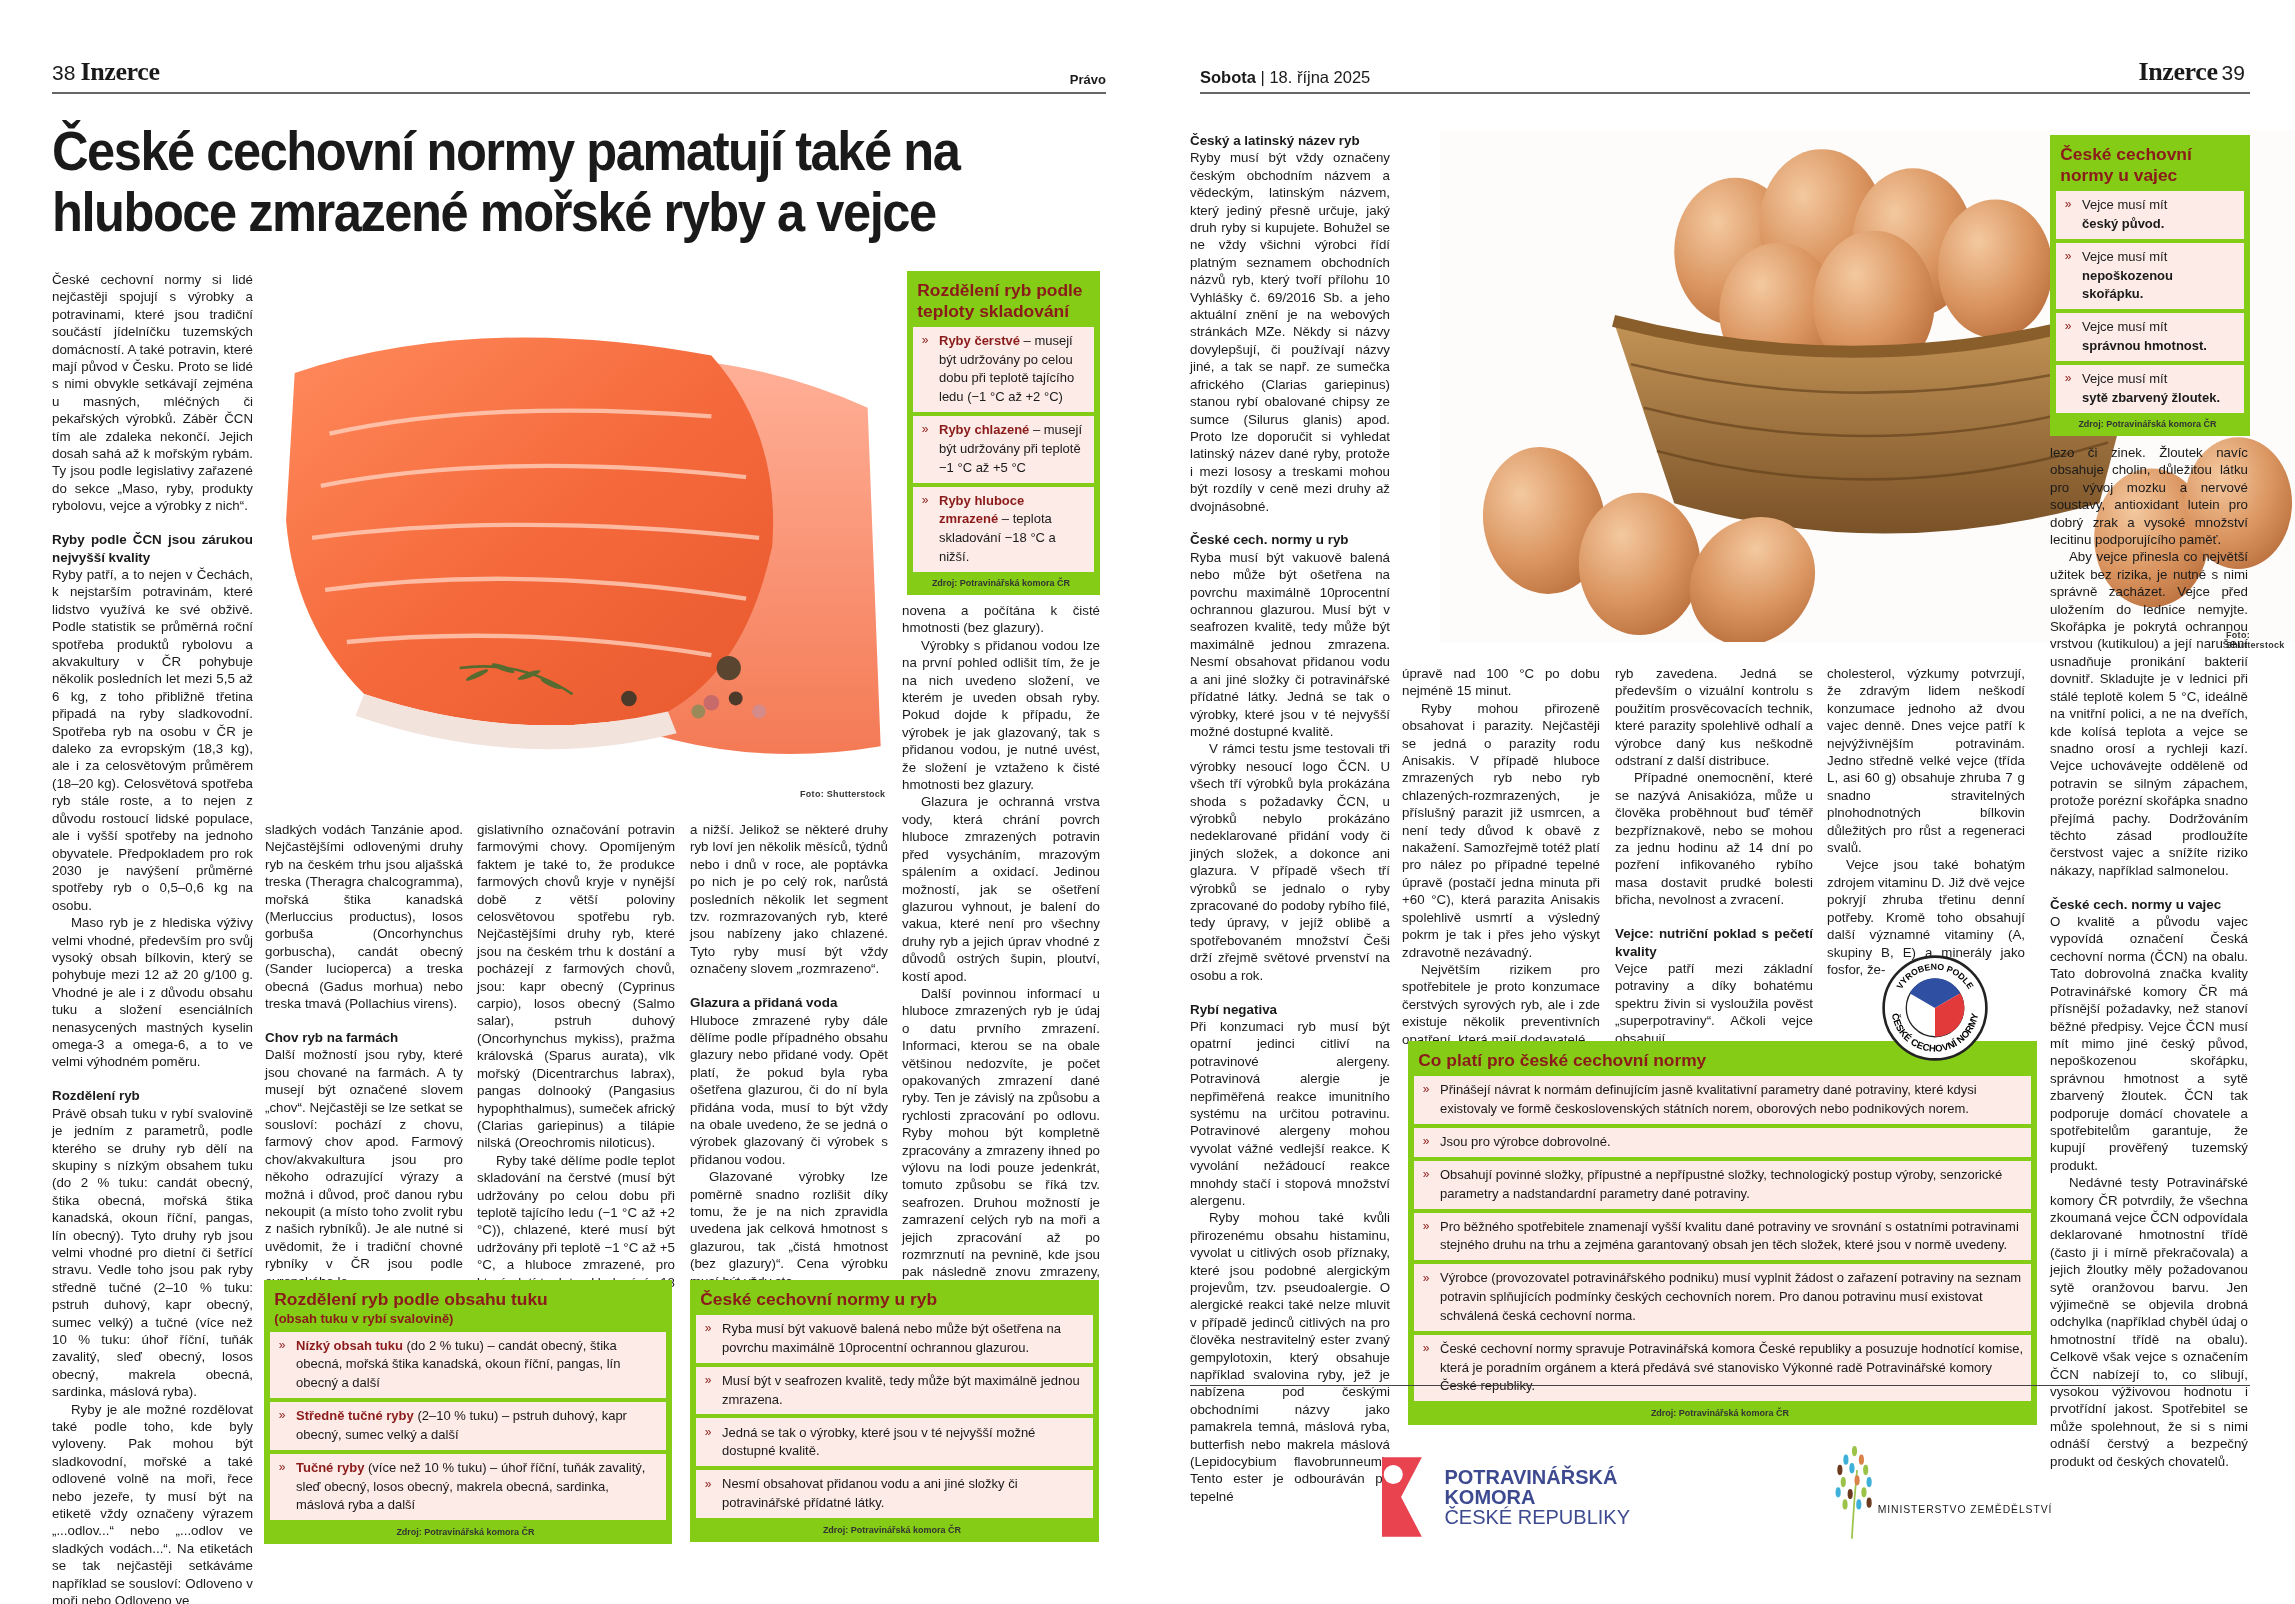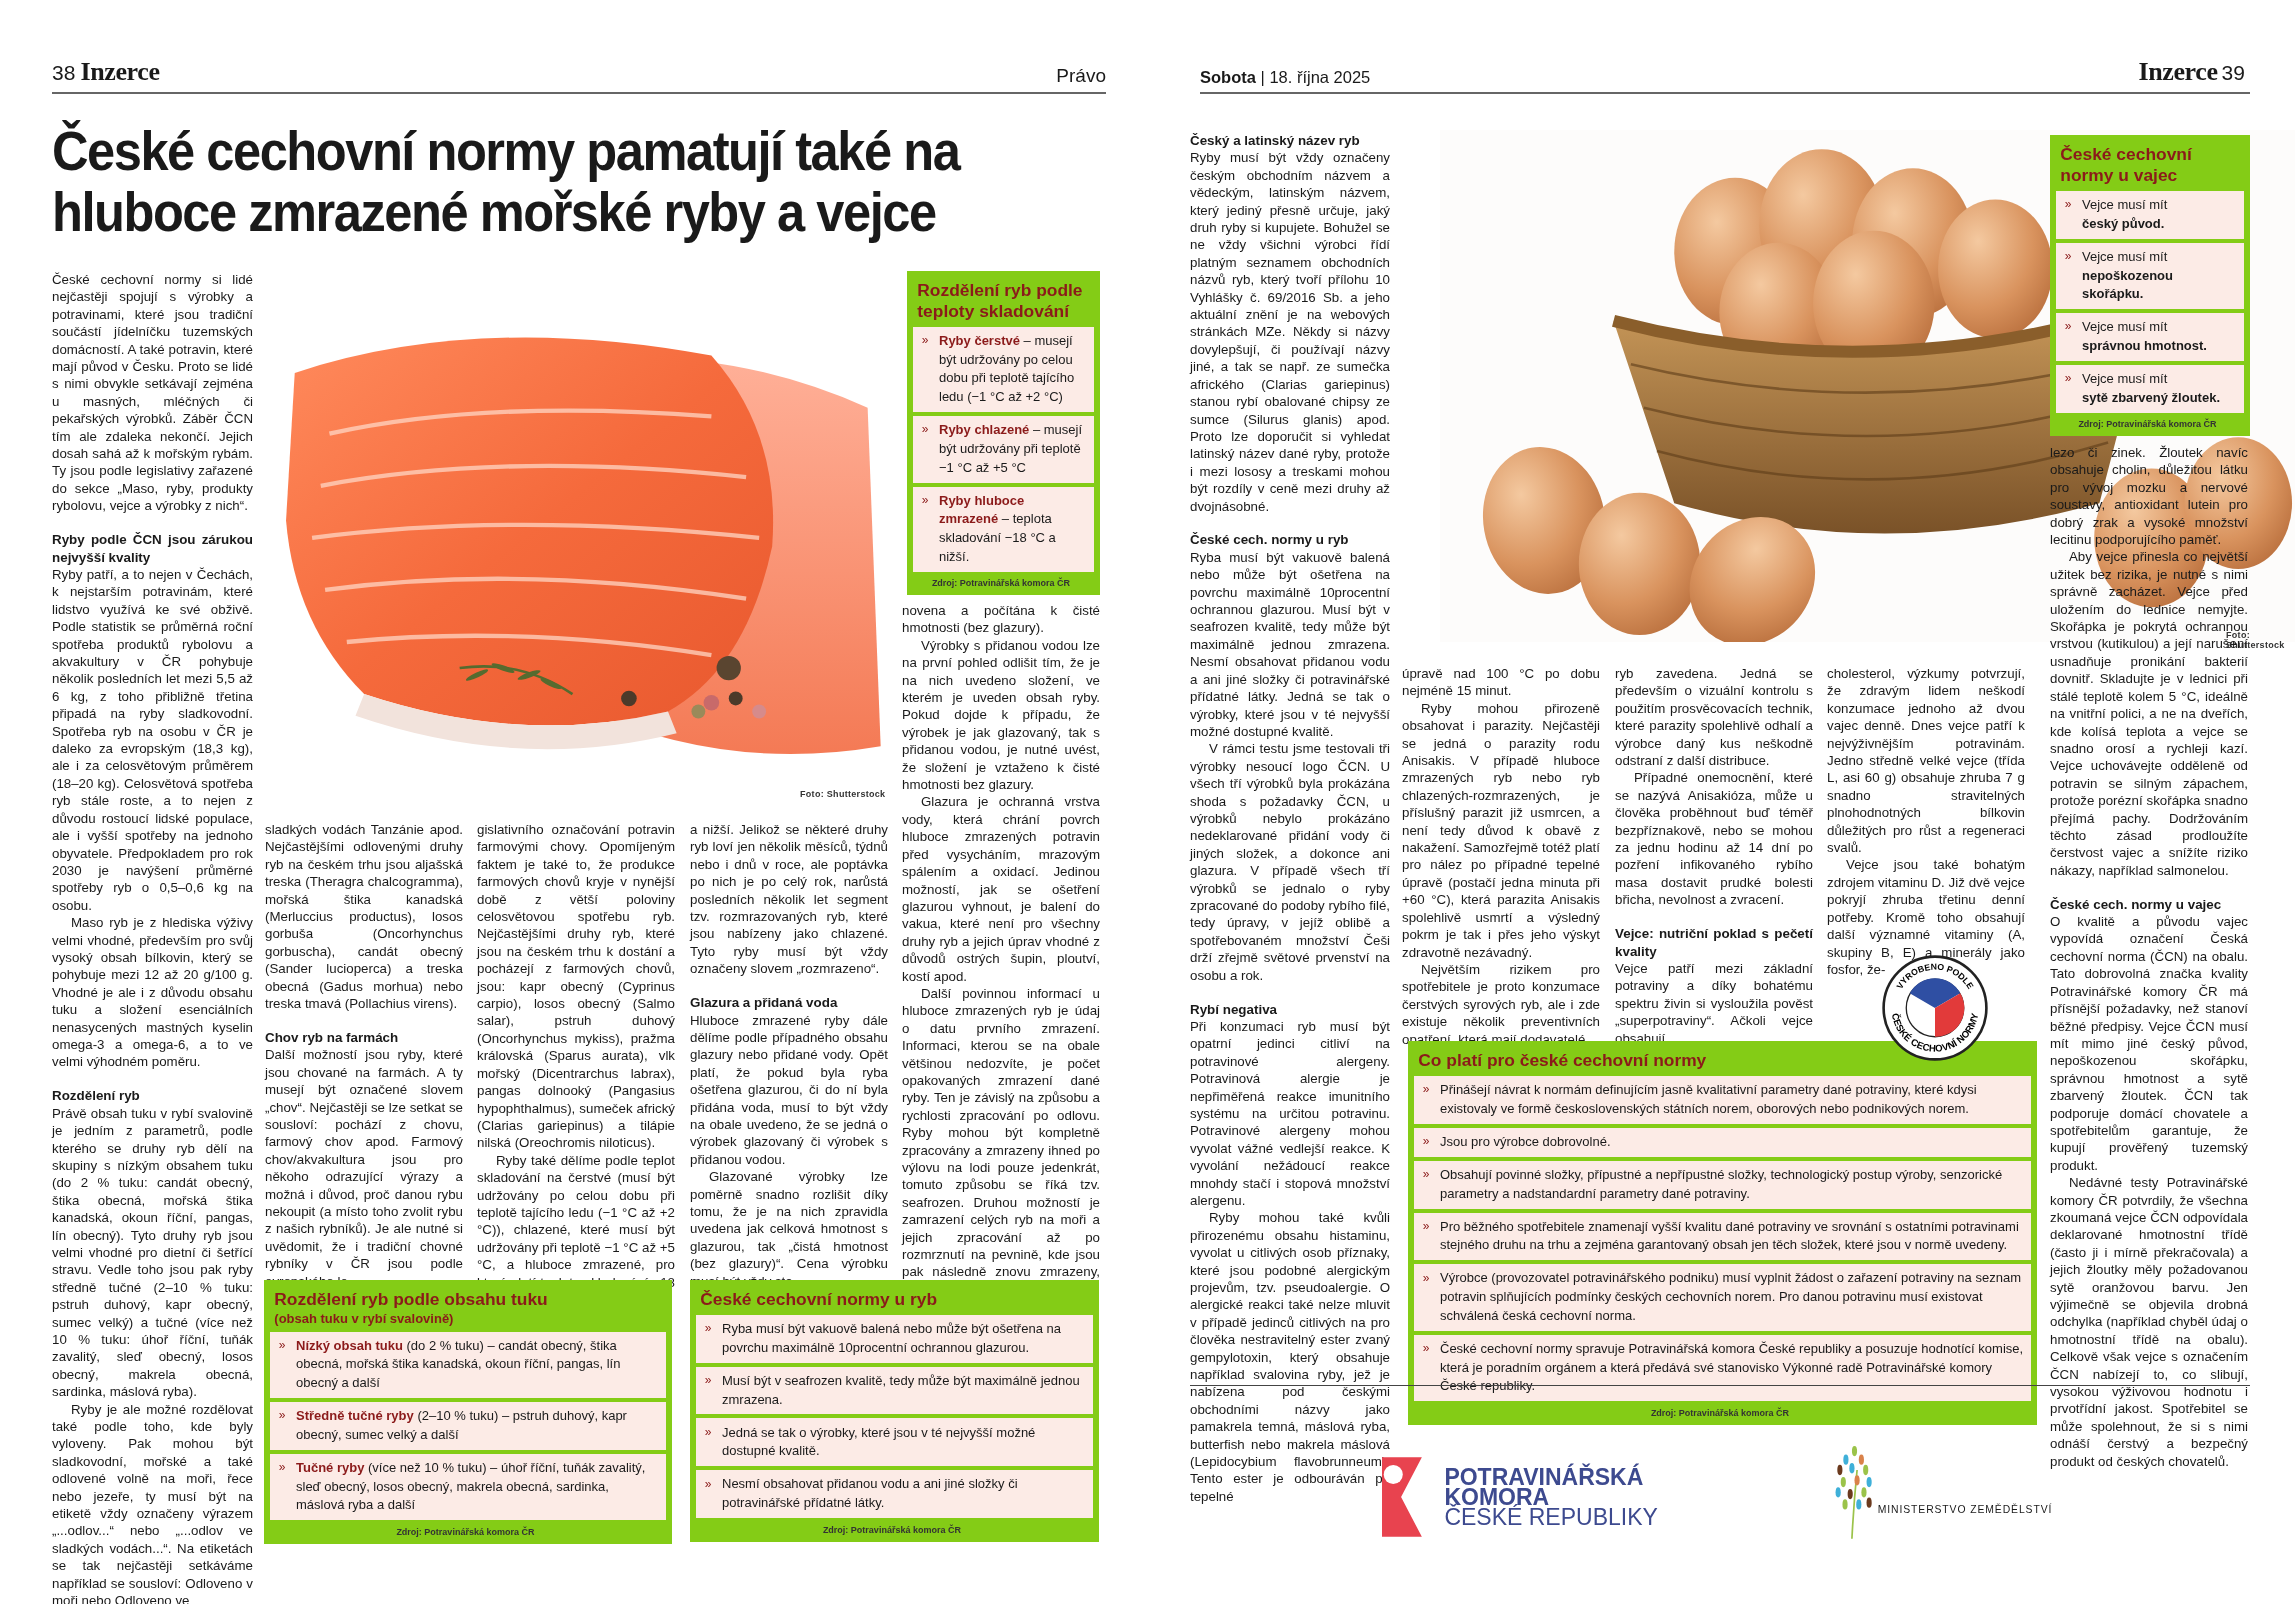--- a/index.html
+++ b/index.html
@@ -6,21 +6,21 @@
 html,body{width:2295px;height:1604px;background:#fff;overflow:hidden}
 body{font-family:"Liberation Sans",sans-serif;color:#1a1a1a;position:relative}
 .page{position:absolute;top:0;height:1604px}
 #pL{left:0;width:1148px}
 #pR{left:1148px;width:1148px}
 .hdr{position:absolute;top:54px;height:40px;display:flex;align-items:flex-end;justify-content:space-between;border-bottom:2.6px solid #666;padding-bottom:5.2px}
 #pL .hdr{left:52px;width:1054px}
 #pR .hdr{left:52px;width:1050px}
 .hdr .pn{font-size:21px;margin-right:5.2px}
 .hdr .sec{font-family:"Liberation Serif",serif;font-weight:bold;font-size:26px;letter-spacing:-0.4px}
-.hdr .pub{font-weight:normal;font-size:19px}
+.hdr .pub{font-weight:bold;font-size:13px}
 .hdr .date{font-size:16.5px}
 .hdr .date b{font-weight:bold}
 h1{position:absolute;left:52px;top:121px;width:1041px;font-size:55px;line-height:61px;font-weight:bold;letter-spacing:-1.6px;transform:scaleX(0.92);transform-origin:left top;width:1128px}
 .col{position:absolute;font-size:13.3px;line-height:17.4px;text-align:justify;hyphens:manual}
 .col p{text-indent:19px}
 .col p.ni{text-indent:0}
 .col h3{font-size:13.4px;line-height:17.4px;font-weight:bold;margin-top:16.5px}
 .col h3:first-child{margin-top:0}
 .photo{position:absolute;overflow:hidden}
 .credit{position:absolute;font-size:9px;font-weight:bold;color:#333;letter-spacing:0.3px}
@@ -265,21 +265,21 @@
     </svg>
   </div>
 
   <div class="rule" style="left:42px;top:1385px;width:1060px;height:1.3px;background:#444"></div>
 
   <div style="position:absolute;left:234px;top:1457px;display:flex;align-items:center">
     <svg width="52" height="80" viewBox="0 0 60 92">
       <path d="M0 0 H46 L22 46 L46 92 H0 Z" fill="#e8434f"></path>
       <circle cx="13" cy="20" r="11" fill="#fff"></circle>
     </svg>
-    <div style="margin-left:10.4px;color:#3d4a8f;font-size:23px;line-height:20px">
+    <div style="margin-left:10.4px;color:#3d4a8f;font-size:20px;line-height:20px">
       <div style="font-weight:bold">POTRAVINÁŘSKÁ</div>
       <div style="font-weight:bold">KOMORA</div>
       <div>ČESKÉ REPUBLIKY</div>
     </div>
   </div>
 
   <div style="position:absolute;left:685px;top:1444px;display:flex;align-items:flex-end">
     <svg width="43" height="95" viewBox="0 0 50 110">
       <path d="M22 110 Q24 70 28 30" stroke="#9bc34a" stroke-width="2" fill="none"></path>
       <g>

